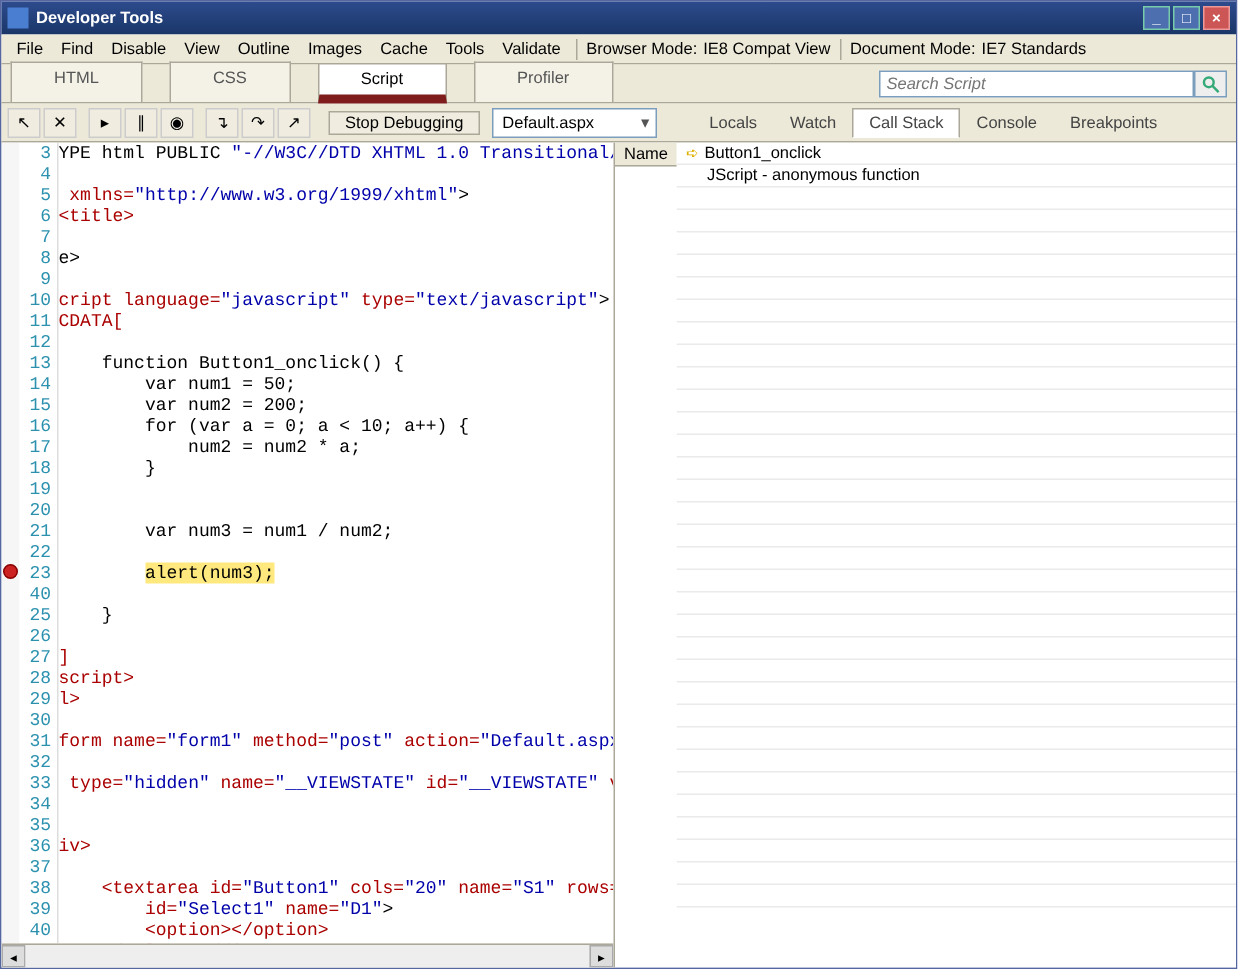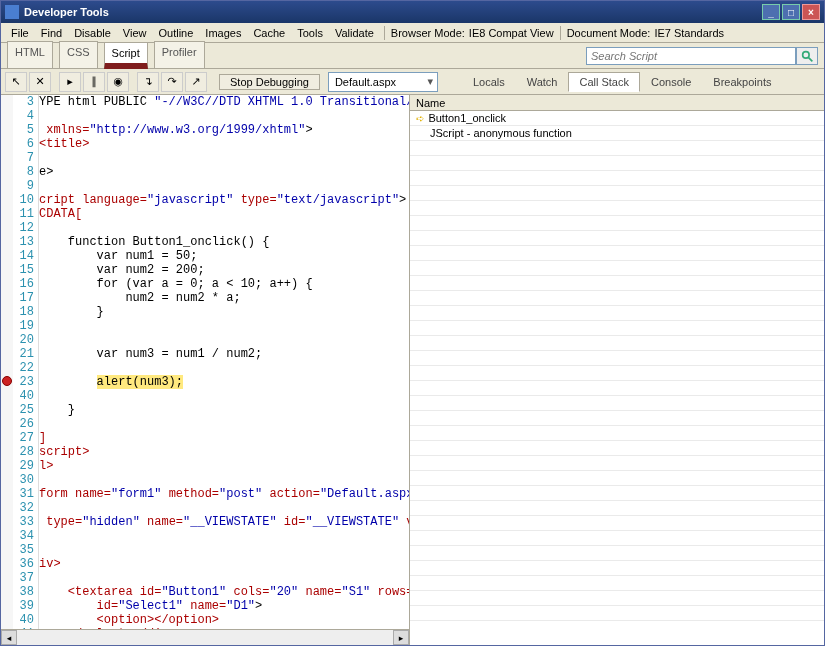--- a/index.html
+++ b/index.html
@@ -8,21 +8,21 @@
 .titlebar { background: linear-gradient(#2d4b8d,#1a3668); color: #fff; height: 22px; display: flex; align-items: center; padding: 0 4px; font-weight: bold; }
 .titlebar .ticon { width: 14px; height: 14px; background: #4a7ed1; margin-right: 5px; display: inline-block; }
 .titlebar .spacer { flex: 1; }
 .wbtn { width: 18px; height: 16px; background: #4d6fb0; border: 1px solid #7ca; margin-left: 2px; color: #fff; display: flex; align-items: center; justify-content: center; font-size: 10px; cursor: pointer; }
 .wbtn.close { background: #c55; border-color: #e99; }
 .menubar { background: #ece9d8; height: 20px; display: flex; align-items: center; padding: 0 4px; border-bottom: 1px solid #aca899; font-size: 11px; }
 .menubar span { padding: 2px 6px; cursor: default; }
 .menubar .sep { border-left: 1px solid #aca899; height: 14px; margin: 0 4px; padding: 0; }
 .menubar .modeL { padding: 2px 2px; }
 .tabsrow { background: #ece9d8; height: 26px; display: flex; align-items: flex-end; padding: 0 6px; border-bottom: 1px solid #aca899; }
-.tab { padding: 4px 7px; border: 1px solid #aca899; border-bottom: none; background: #f4f2e7; margin-right: 6px; cursor: pointer; color: #555; }
+.tab { padding: 4px 28px; border: 1px solid #aca899; border-bottom: none; background: #f4f2e7; margin-right: 18px; cursor: pointer; color: #555; }
 .tab.active { background: #fff; border-bottom: 6px solid #7f1d1d; position: relative; top: 1px; color: #000; }
 .searchwrap { margin-left: auto; display: flex; align-items: flex-end; padding-bottom: 3px; }
 .searchbox { width: 210px; height: 18px; border: 1px solid #7b9ebd; padding: 0 4px; font-size: 11px; font-style: italic; color: #888; }
 .searchbtn { width: 22px; height: 18px; border: 1px solid #7b9ebd; background: #eee; display: flex; align-items: center; justify-content: center; cursor: pointer; }
 .toolbar { background: #ece9d8; height: 26px; display: flex; align-items: center; padding: 0 4px; border-bottom: 1px solid #aca899; }
 .tbtn { width: 22px; height: 20px; border: 1px solid #ccc; background: #f0ede0; margin-right: 2px; display: flex; align-items: center; justify-content: center; cursor: pointer; font-size: 11px; }
 .tsep { width: 6px; }
 .stopbtn { height: 16px; border: 1px solid #aca899; background: #f0ede0; padding: 0 10px; margin: 0 4px; cursor: pointer; font-size: 11px; }
 .filesel { height: 20px; border: 1px solid #7b9ebd; background: #fff; padding: 0 18px 0 6px; margin-left: 4px; font-size: 11px; position: relative; display: flex; align-items: center; width: 110px; }
 .filesel::after { content: "▾"; position: absolute; right: 4px; color: #555; }
@@ -37,21 +37,21 @@
 .linenums { width: 26px; background: #fff; color: #2b91af; text-align: right; padding-right: 4px; line-height: 14px; border-right: 1px solid #ddd; }
 .linenums div { height: 14px; }
 .codelines { flex: 1; overflow: hidden; line-height: 14px; white-space: pre; color: #000; }
 .codelines div { height: 14px; }
 .kw { color: #aa0000; }
 .str { color: #0000aa; }
 .hl { background: #ffe97f; }
 .hscroll { height: 16px; background: #ece9d8; border-top: 1px solid #aca899; display: flex; }
 .hscroll .arr { width: 16px; background: #ddd; border: 1px solid #aaa; display: flex; align-items: center; justify-content: center; font-size: 9px; }
 .hscroll .track { flex: 1; background: #eee; }
-.sidepanel { flex: 1; border-left: 1px solid #aca899; display: flex; flex-direction: column; background: #fff; }
+.sidepanel { flex: 1; border-left: 1px solid #aca899; display: flex; flex-direction: row; background: #fff; }
 .sidehdr { background: #ece9d8; border-bottom: 1px solid #aca899; padding: 2px 6px; font-size: 11px; height: 16px; }
 .siderows { flex: 1; overflow-y: auto; }
 .siderow { height: 15px; padding: 0 6px; border-bottom: 1px solid #eaeaea; display: flex; align-items: center; font-size: 11px; }
 .arrico { color: #e0b000; margin-right: 4px; font-size: 10px; }
 svg.magnify { width: 13px; height: 13px; }
 </style>
 </head>
 <body>
 
 <div class="window">

